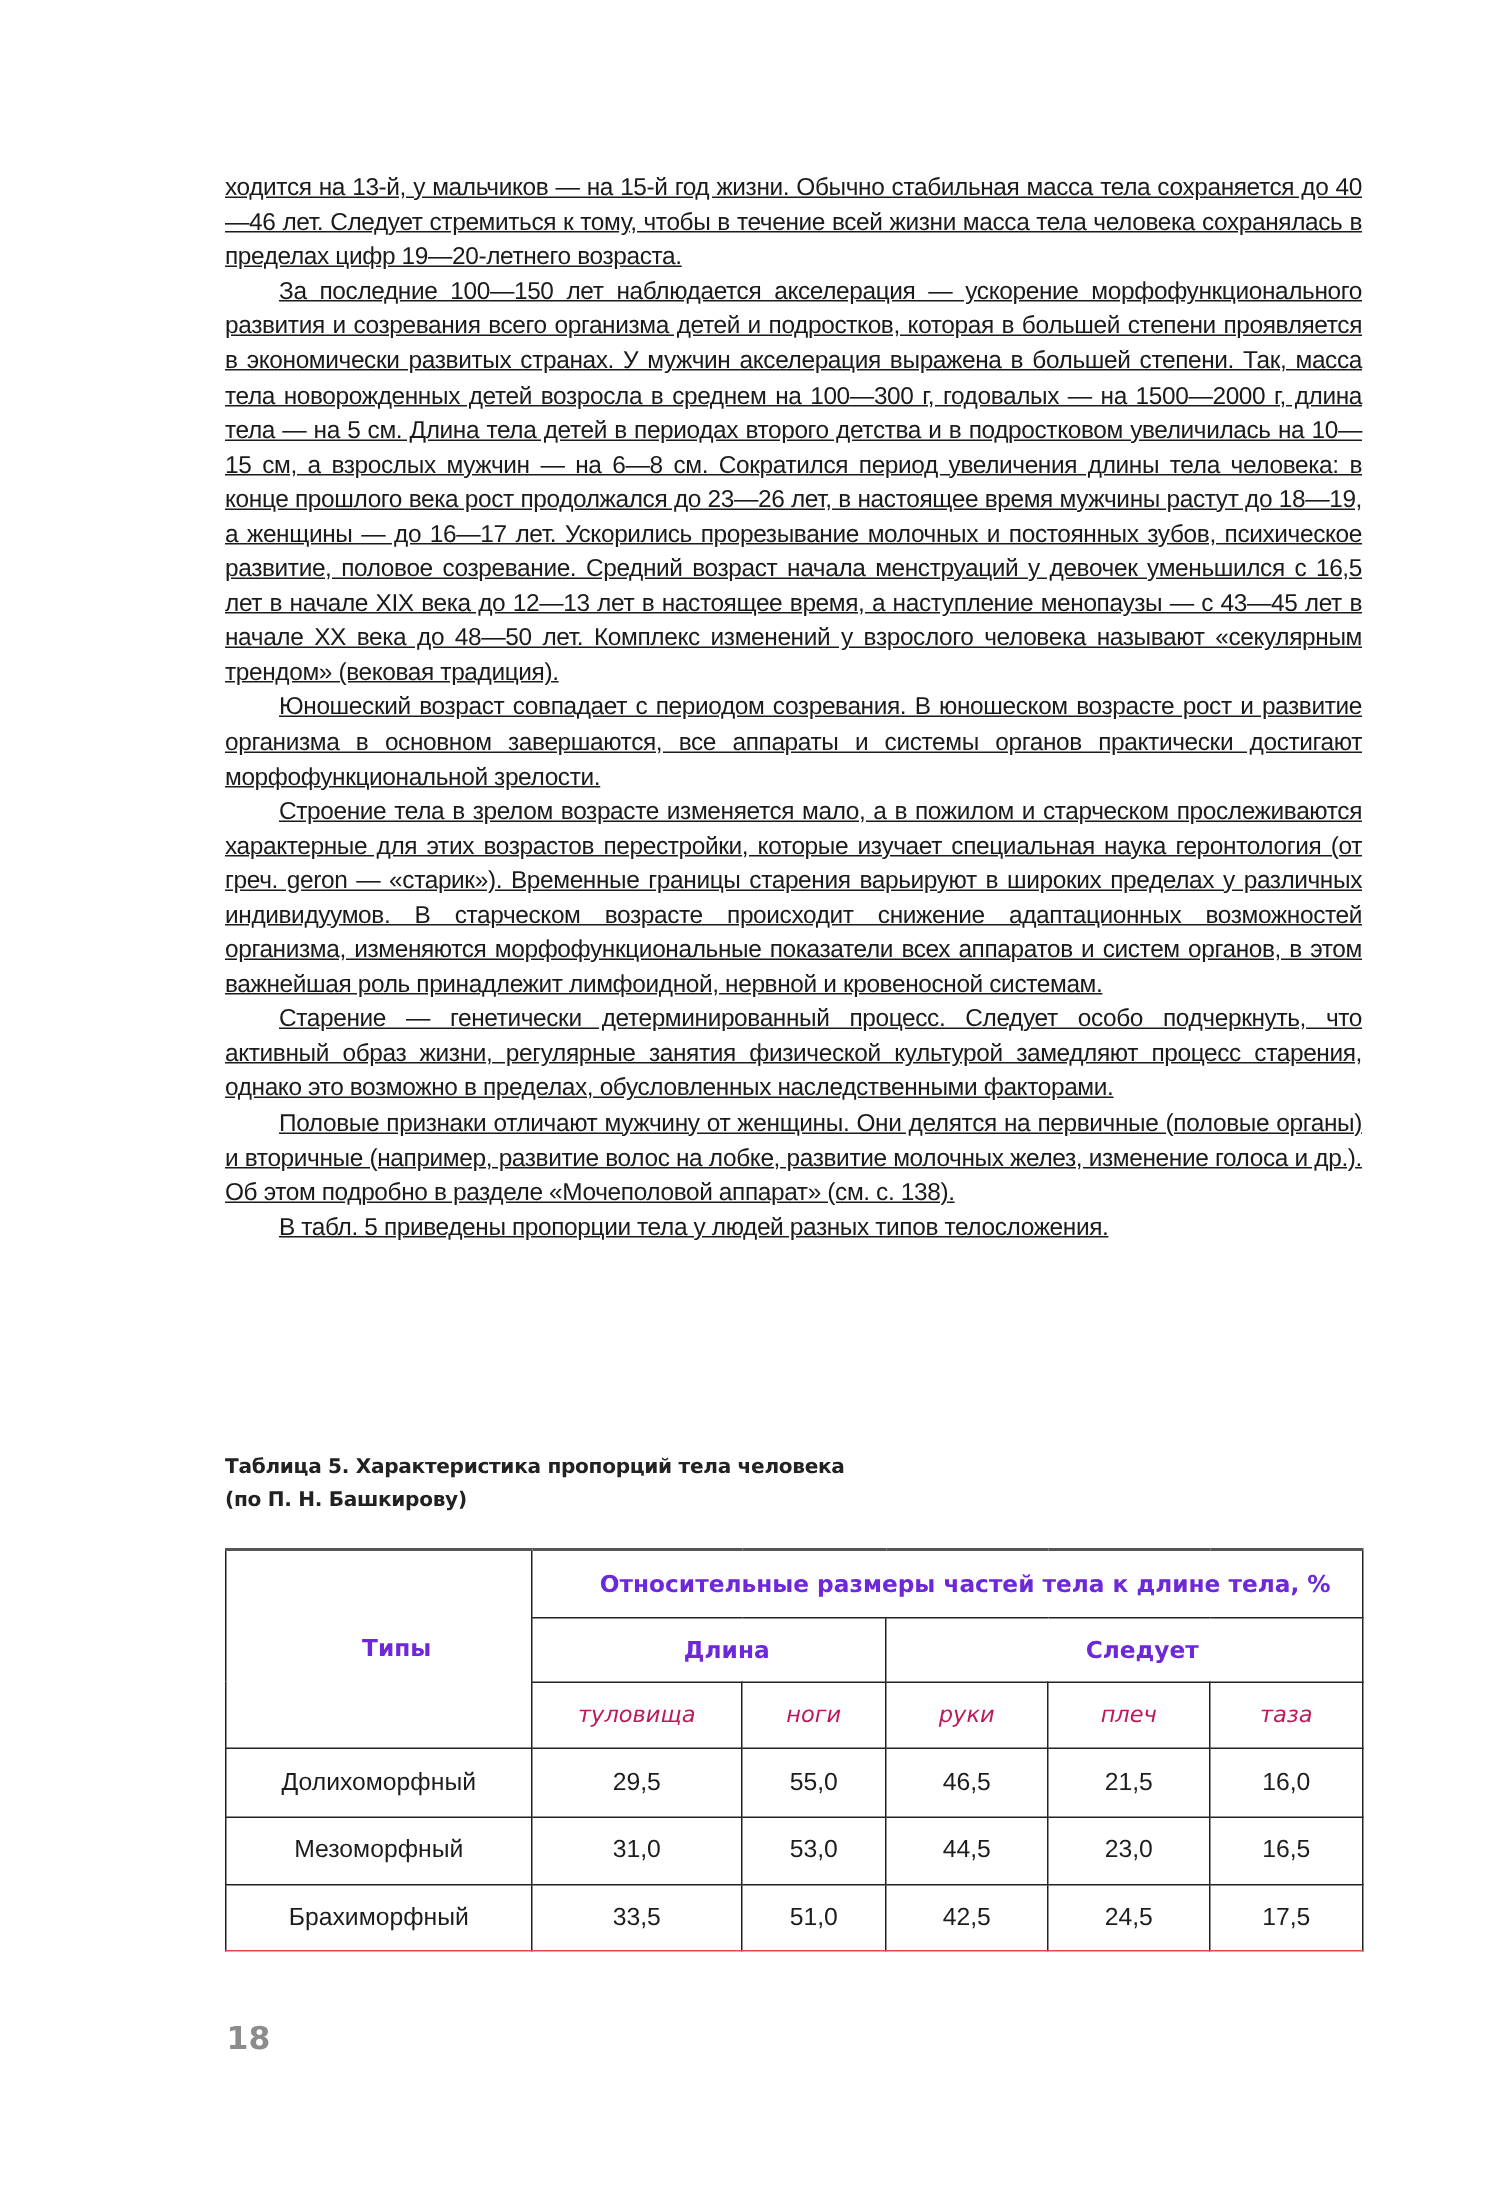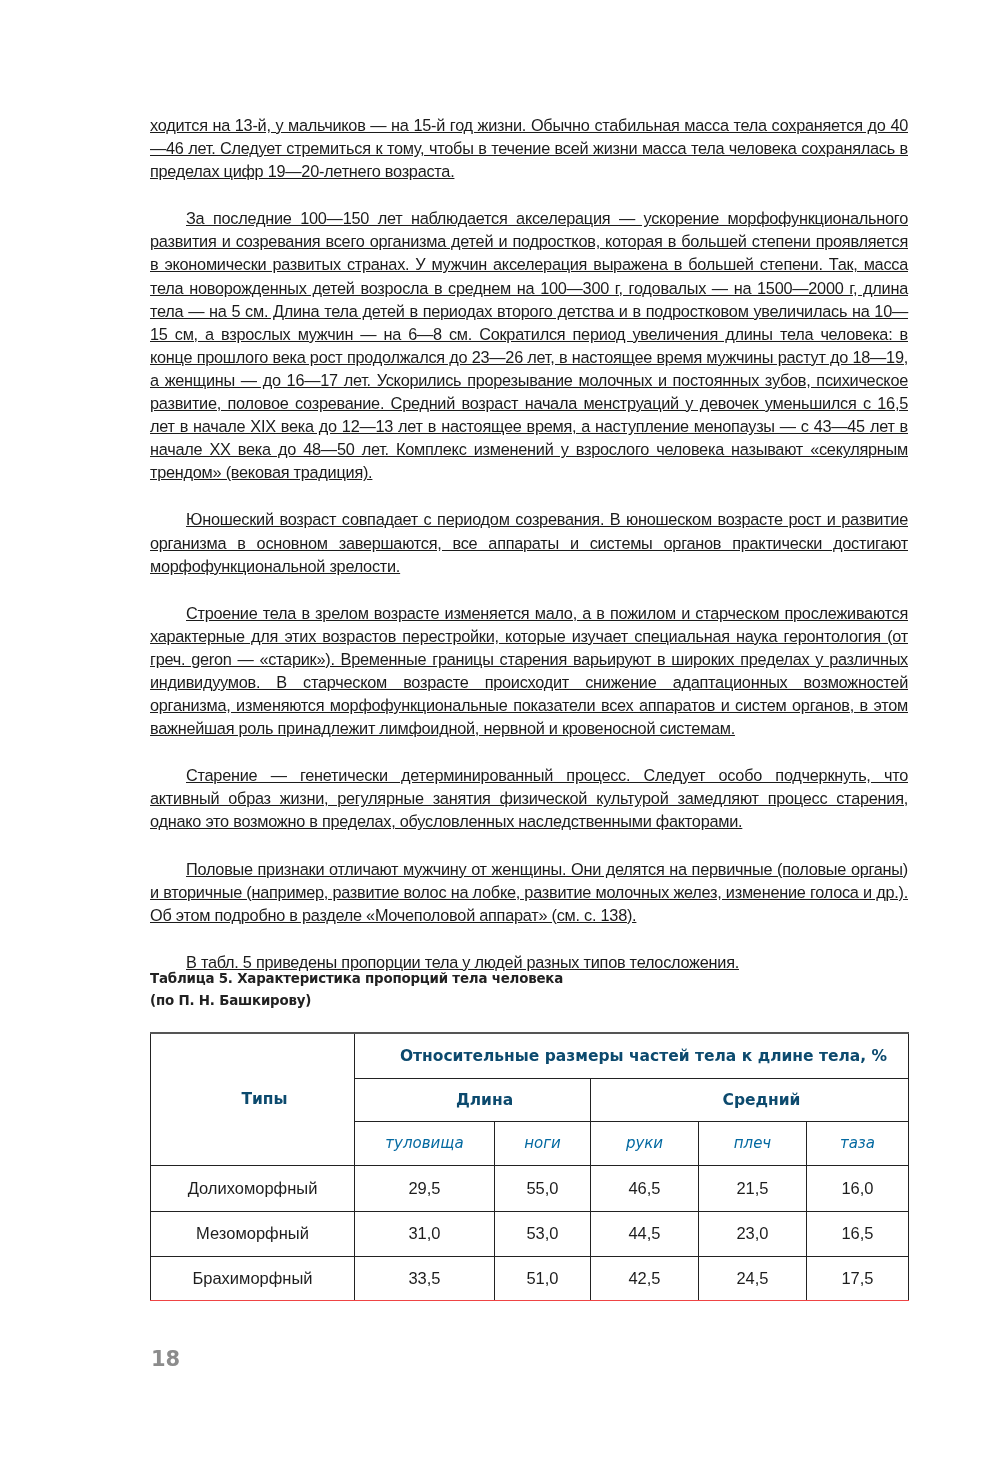--- a/index.html
+++ b/index.html
@@ -1,26 +1,26 @@
 <!DOCTYPE html>
 <html><head>
 <meta charset="utf-8">
 <style>
   html, body { margin: 0; padding: 0; background: #ffffff; }
   body { width: 1000px; height: 1468px; position: relative; overflow: hidden;
          font-family: "Liberation Sans Narrow", "Liberation Sans", "DejaVu Sans Condensed", sans-serif; color: #1b1b1b; }
   .page-body { position: absolute; left: 150px; top: 114px; width: 758px; }
   .para { margin: 0; font-size: 16.3px; line-height: 23.1px; text-align: justify; letter-spacing: -0.25px; transform-origin: left top; text-decoration: underline; }
-  .para.indent { text-indent: 36px; margin-top: 24px; }
+  .para.indent { text-indent: 36px; }
   .caption { position: absolute; left: 150px; width: 758px; top: 968px; 
              font-family: "DejaVu Sans", sans-serif; font-weight: bold; font-size: 13.4px; line-height: 22px; color: #222; letter-spacing: -0.2px; }
   .tbl { position: absolute; left: 150px; top: 1032px; border-collapse: collapse; table-layout: fixed; }
   .tbl td { border: 1.3px solid #222; text-align: center; padding: 0; font-size: 16.5px; color: #1d1d1d; }
-  .tbl .hdr { font-family: "DejaVu Sans", sans-serif; font-weight: bold; font-size: 15.5px; color: #0c4a6e; padding-left: 24px; }
-  .tbl .sub { font-family: "DejaVu Sans", sans-serif; font-style: italic; font-size: 15px; color: #0369a1; }
+  .tbl .hdr { font-family: "DejaVu Sans", sans-serif; font-weight: bold; font-size: 15.5px; color: #6d28d9; padding-left: 24px; }
+  .tbl .sub { font-family: "DejaVu Sans", sans-serif; font-style: italic; font-size: 15px; color: #be185d; }
   .tbl tr.top td { border-top: 2px solid #555; }
   .tbl tr.last td { border-bottom: 1px solid #ef4444; margin-top: 46px; }
   .page-num { position: absolute; left: 151px; top: 1347px; font-family: "DejaVu Sans", sans-serif; font-weight: bold;
               font-size: 21px; color: #8c8c8c; }
 </style>
 </head>
 <body>
 
 <div class="page-body">
   <p class="para">ходится на 13-й, у мальчиков — на 15-й год жизни. Обычно стабильная масса тела сохраняется до 40—46 лет. Следует стремиться к тому, чтобы в течение всей жизни масса тела человека сохранялась в пределах цифр 19—20-летнего возраста.</p>
@@ -46,21 +46,21 @@
       <col style="width:108px">
       <col style="width:102px">
   </colgroup>
   <tbody>
       <tr class="top" style="height:45px">
     <td class="hdr" rowspan="3">Типы</td>
     <td class="hdr" colspan="5">Относительные размеры частей тела к длине тела, %</td>
   </tr>
   <tr style="height:43px">
     <td class="hdr" colspan="2">Длина</td>
-    <td class="hdr" colspan="3">Средний</td>
+    <td class="hdr" colspan="3">Следует</td>
   </tr>
   <tr style="height:44px">
     <td class="sub">туловища</td>
     <td class="sub">ноги</td>
     <td class="sub">руки</td>
     <td class="sub">плеч</td>
     <td class="sub">таза</td>
   </tr>
   <tr style="height:46px">
     <td>Долихоморфный</td>

